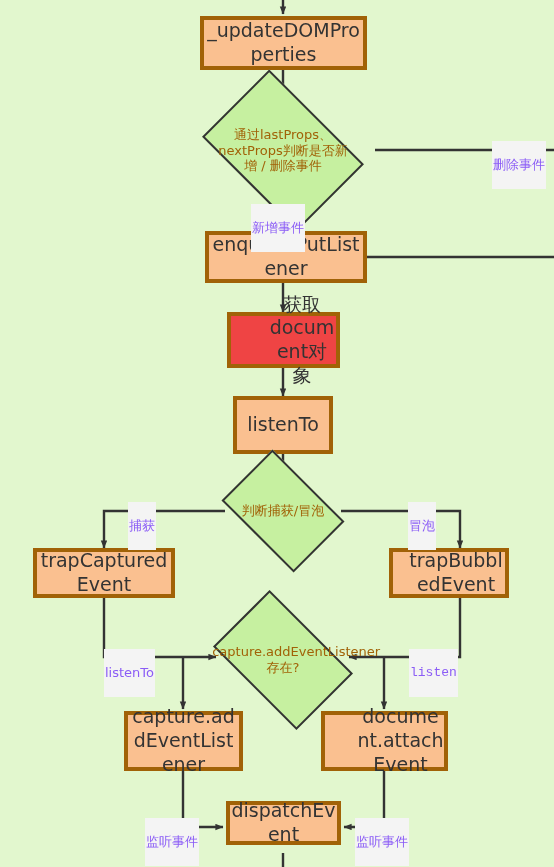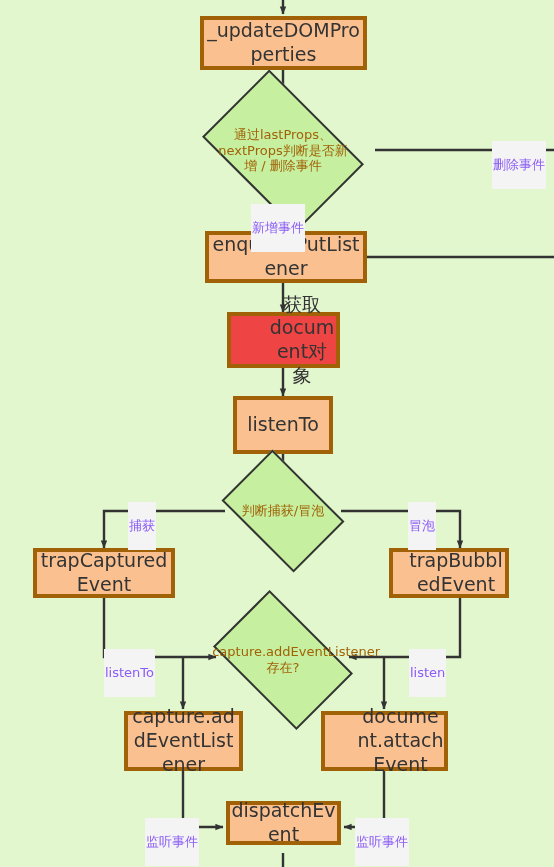--- a/index.html
+++ b/index.html
@@ -143,17 +143,17 @@
 <div class="edge-label" style="left:492px;top:141px;">删除事件</div>
 
 <div class="edge-label" style="left:251px;top:204px;">新增事件</div>
 
 <div class="edge-label" style="left:128px;top:502px;">捕获</div>
 
 <div class="edge-label" style="left:408px;top:502px;">冒泡</div>
 
 <div class="edge-label" style="left:104px;top:649px;">listenTo</div>
 
-<div class="edge-label" style="left:409px;top:649px;">listen</div>
+<div class="edge-label" style="left:409px;top:649px;font-family:Liberation Mono, monospace;">listen</div>
 
 <div class="edge-label" style="left:145px;top:818px;">监听事件</div>
 
 <div class="edge-label" style="left:355px;top:818px;">监听事件</div>
 
 </body></html>

